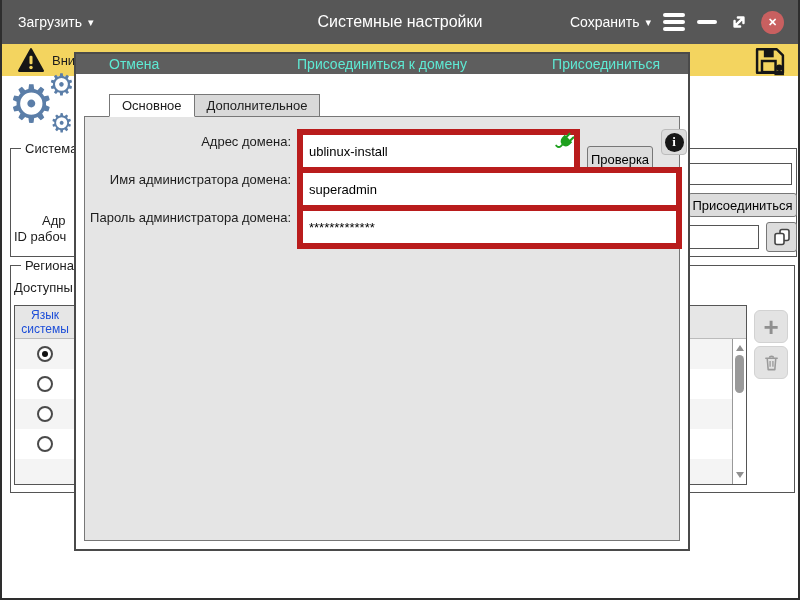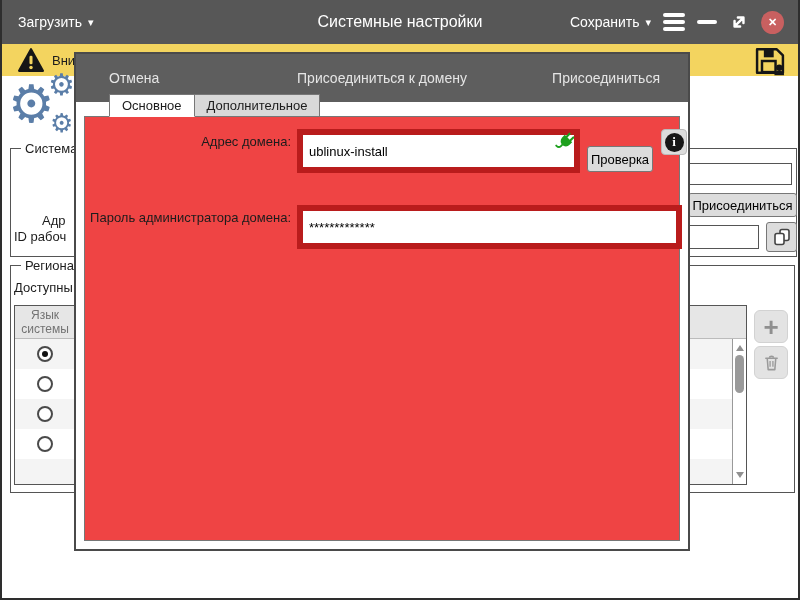--- a/index.html
+++ b/index.html
@@ -49,21 +49,21 @@
   #bg-join-btn { position:absolute; left:686px; top:193px; width:109px; height:24px; }
   #bg-copy-btn { position:absolute; left:764px; top:222px; width:31px; height:30px;
                  display:flex; align-items:center; justify-content:center; }
 
   
   .lang-table { position:absolute; left:12px; top:305px; width:733px; height:180px;
                 border:1px solid #555; background:#fff; }
   .lang-header { position:absolute; left:0; top:0; right:0; height:33px; background:#e6e6e6;
                  border-bottom:1px solid #bbb; }
   .lang-header-text { position:absolute; left:0; top:2px; width:60px; text-align:center;
-                      font-size:12px; color:#737373; line-height:1.2; }
+                      font-size:12px; color:#1d4ed8; line-height:1.2; }
   .lang-body { position:absolute; left:0; top:33px; right:14px; bottom:0;
                background:repeating-linear-gradient(to bottom,#f4f4f4 0 30px,#ffffff 30px 60px); }
   .lang-row { position:absolute; left:0; width:60px; height:30px; display:flex;
               align-items:center; justify-content:center; }
   .radio { width:16px; height:16px; border-radius:50%; border:2px solid #4a4a4a;
            background:#fff; display:inline-block; position:relative; cursor:pointer; }
   .radio.sel::after { content:""; position:absolute; left:3px; top:3px; width:6px; height:6px;
                       border-radius:50%; background:#111; }
   .scrollbar { position:absolute; right:0; top:33px; bottom:0; width:14px; background:#fff;
                border-left:1px solid #999; }
@@ -77,34 +77,34 @@
 
   .side-btn { position:absolute; left:752px; width:34px; height:33px; background:#e3e3e3;
               border:1px solid #d2d2d2; border-radius:6px; display:flex; align-items:center;
               justify-content:center; cursor:pointer; }
   #add-btn { top:310px; color:#8f8f8f; font-size:26px; font-weight:bold; line-height:1; }
   #del-btn { top:346px; }
 
   
   .modal { position:absolute; left:72px; top:52px; width:616px; height:499px; background:#fff;
            border:2px solid #4a4a4a; }
-  .modal-header { position:absolute; left:0; top:0; right:0; height:48px; background:#5e5e5e;
-                  color:#e5e5e5; display:flex; align-items:center; font-size:14px; }
+  .modal-header { position:absolute; left:0; top:0; right:0; height:20px; background:#5e5e5e;
+                  color:#5eead4; display:flex; align-items:center; font-size:14px; }
   .mh-cancel { position:absolute; left:33px; cursor:pointer; }
   .mh-title { position:absolute; left:0; right:0; text-align:center; }
   .mh-submit { position:absolute; right:28px; cursor:pointer; }
 
   .tabs { position:absolute; left:33px; top:40px; height:23px; display:flex; z-index:2; }
   .tab { height:23px; padding:8px 12px; font-size:13px; display:flex; align-items:center;
          border:1px solid #777; cursor:pointer; }
   .tab.active { background:#fff; border-bottom:1px solid #fff; }
   .tab.inactive { background:#d9d9d9; border-left:none; }
 
   .frame { position:absolute; left:8px; top:62px; right:8px; bottom:8px; border:1px solid #777;
-           background:#ef4444; }
+           background:#e5e5e5; }
   .f-row { position:absolute; left:0; right:0; height:26px; }
   .f-label { position:absolute; left:4px; width:202px; text-align:right; font-size:13px;
              top:5px; }
   .f-input-wrap { position:absolute; left:212px; top:0; height:25px; }
   .f-input { width:100%; height:100%; border:6px solid #b91c1c; font-size:13px;
              font-family:"Liberation Sans",sans-serif; padding:16px 6px; background:#fff; }
   .plug { position:absolute; right:4px; top:2px; }
   #check-btn { position:absolute; left:502px; top:17px; width:66px; height:26px; }
   #info-btn { position:absolute; left:576px; top:0; width:26px; height:26px; background:#dcdcdc;
               border:1px solid #bbb; border-radius:4px; display:flex; align-items:center;
@@ -248,20 +248,26 @@
               <path d="M10 14.5 v2 c0 2-1.5 2.5-3.5 2.5" stroke="#1da01d" stroke-width="1.8" fill="none" stroke-linecap="round"></path>
             </g>
           </svg>
         </div>
         <button class="btn" id="check-btn">Проверка</button>
         <div id="info-btn">
           <span class="info-circle">i</span>
         </div>
       </div>
 
+      <div class="f-row" style="top:50px;">
+        <span class="f-label">Имя администратора домена:</span>
+        <div class="f-input-wrap" style="width:385px;">
+          <input class="f-input" type="text" value="superadmin" style="">
+        </div>
+      </div>
 
       <div class="f-row" style="top:88px;">
         <span class="f-label">Пароль администратора домена:</span>
         <div class="f-input-wrap" style="width:385px;">
           <input class="f-input" type="text" value="*************" style="">
         </div>
       </div>
 
     </div>
   </div>

